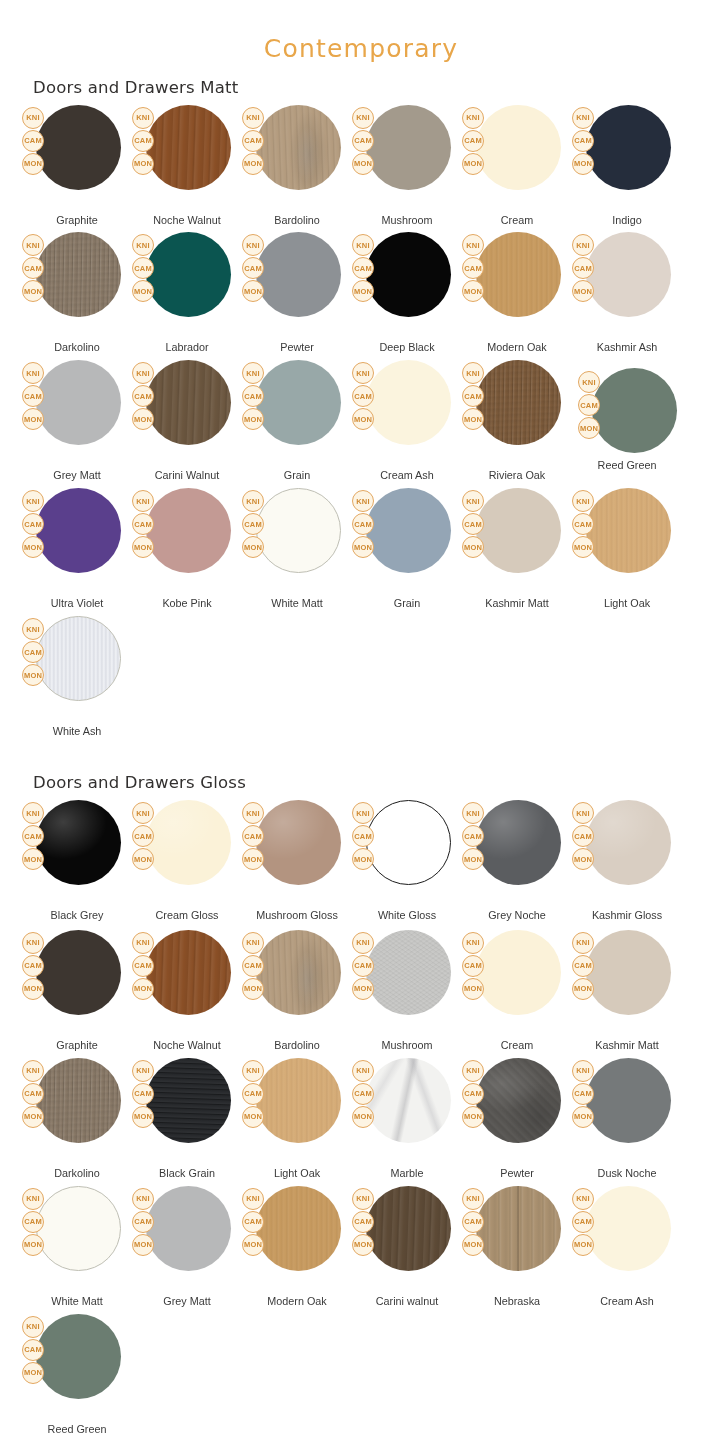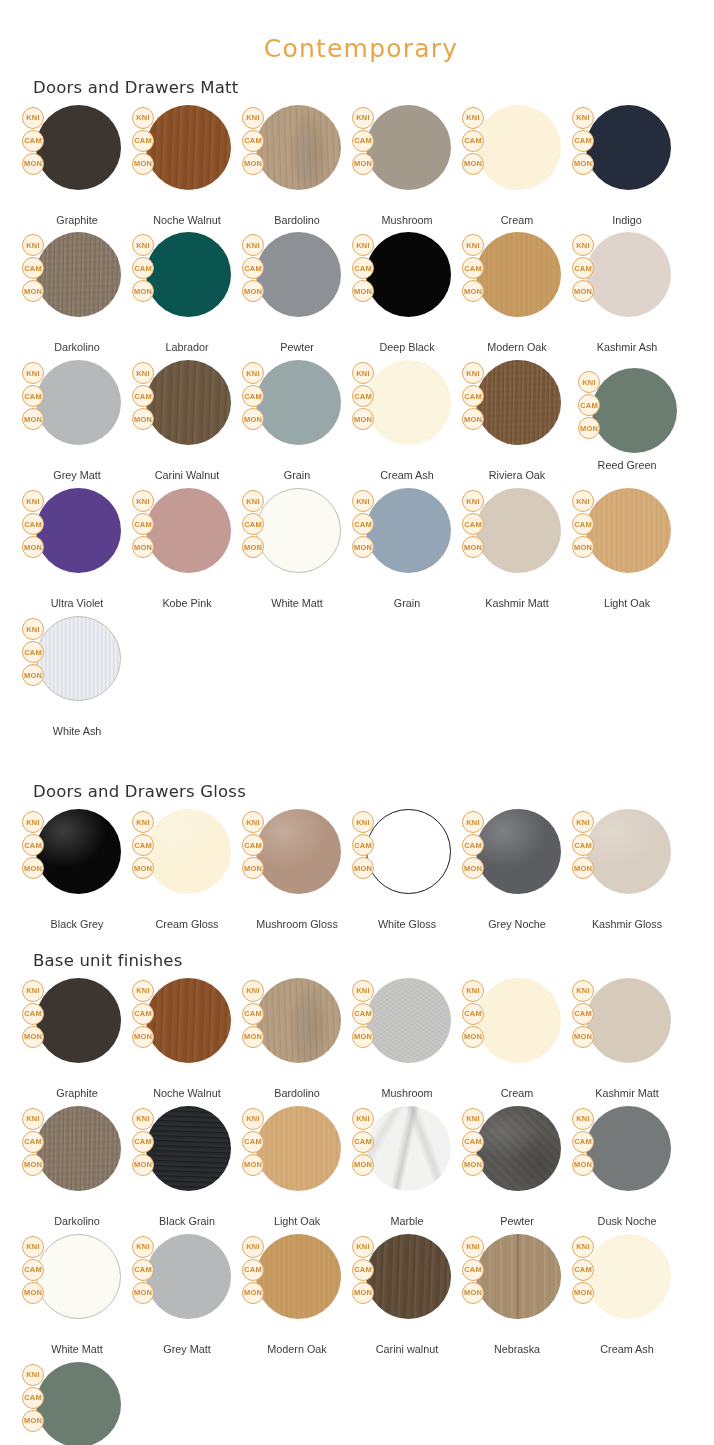--- a/index.html
+++ b/index.html
@@ -35,21 +35,21 @@
   .section-heading {
     color: #32302f;
     font-size: 16.5px;
     font-weight: 400;
     letter-spacing: 0.2px;
     font-family: "DejaVu Sans", sans-serif;
     margin: 0;
     padding-left: 33px;
   }
   #sec-matt  { margin-top: 11px; }
-  #sec-gloss { margin-top: 40px; }
+  #sec-gloss { margin-top: 31px; }
   #sec-base  { margin-top: 20px; }
 
   
   .swatch-grid {
     display: flex;
     flex-wrap: wrap;
     padding-left: 22px;
     padding-right: 8px;
     margin-top: 6px;
   }
@@ -606,21 +606,20 @@
             <div class="badge">CAM</div>
             <div class="badge">MON</div>
           </div>
         </div>
         <div class="swatch-label">Kashmir Gloss</div>
       </div>
     </div>
 </div>
 
 <div class="section">
-  <h2 id="sec-base" class="section-heading">Base unit finishes</h2>
   <div class="swatch-grid" id="grid-base">
       <div class="swatch-cell">
         <div class="swatch-circle-wrap">
           <div class="swatch-circle" style="background: rgb(61, 54, 48);"></div>
           <div class="badges">
             <div class="badge">KNI</div>
             <div class="badge">CAM</div>
             <div class="badge">MON</div>
           </div>
         </div>

